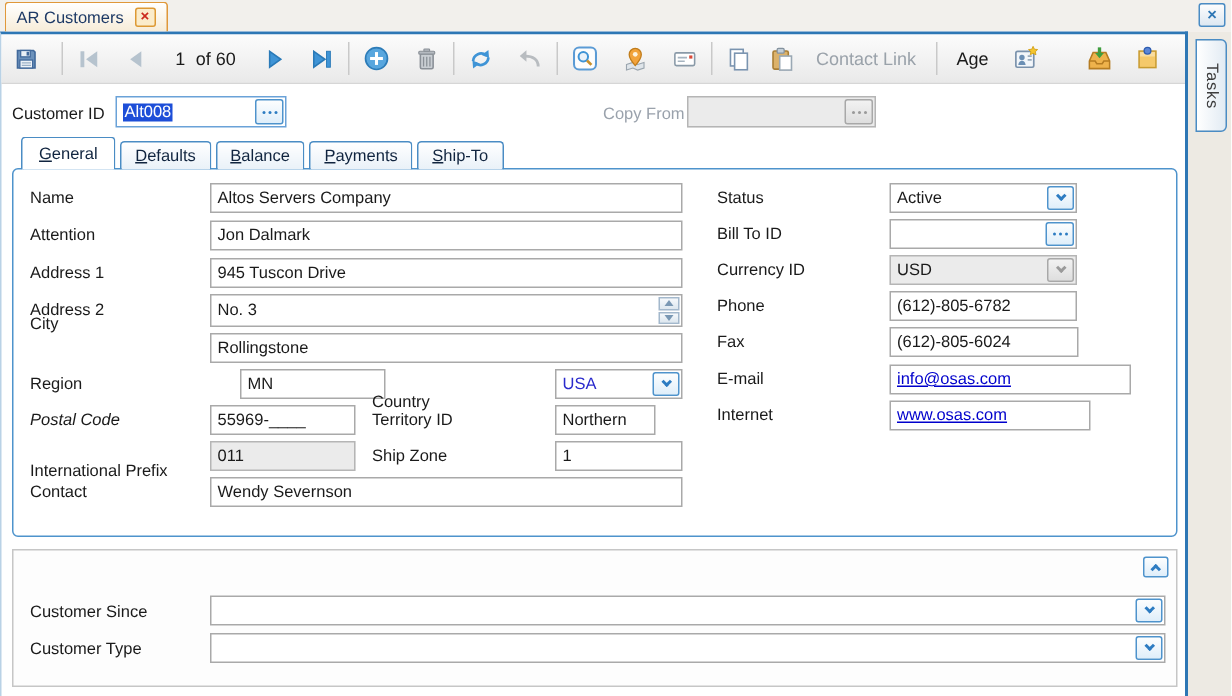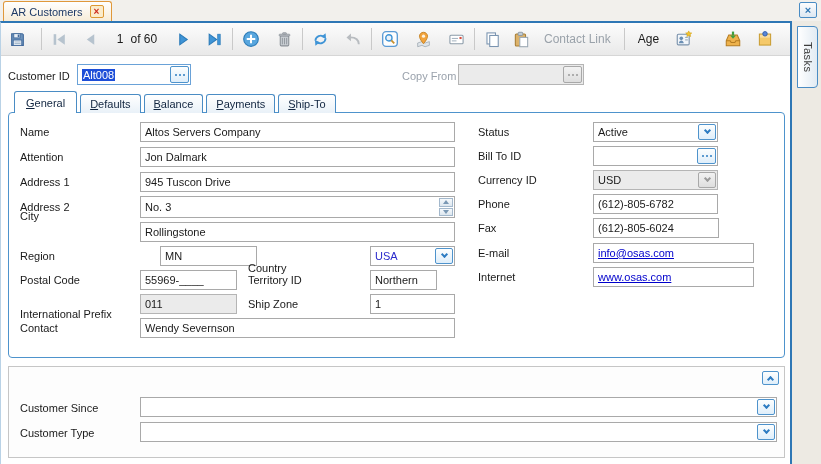--- a/index.html
+++ b/index.html
@@ -336,21 +336,21 @@
     <span>MN</span>
   </div>
   <span class="lbl" style="left:248px; top:262px;">Country</span>
   <div class="inp" style="left:370px; top:246px; width:85px; height:20px;">
     <span class="blueval">USA</span>
     <span class="sq-btn" style="width:18px;">
         <span class="chev"></span>
       </span>
   </div>
 
-  <span class="lbl" style="left:20px; top:274px;">Postal Code</span>
+  <span class="lbl" style="left:20px; top:274px;font-style:italic;">Postal Code</span>
   <div class="inp" style="left:140px; top:270px; width:97px; height:20px;">
     <span>55969-____</span>
   </div>
   <span class="lbl" style="left:248px; top:274px;">Territory ID</span>
   <div class="inp" style="left:370px; top:270px; width:67px; height:20px;">
     <span>Northern</span>
   </div>
 
   <span class="lbl" style="left:20px; top:298px;margin-top:10px;">International Prefix</span>
   <div class="inp ro" style="left:140px; top:294px; width:97px; height:20px;">
@@ -399,21 +399,21 @@
   <div class="inp" style="left:593px; top:218px; width:126px; height:20px;">
     <span>(612)-805-6024</span>
   </div>
 
   <span class="lbl" style="left:478px; top:247px;">E-mail</span>
   <div class="inp" style="left:593px; top:243px; width:161px; height:20px;">
     <span class="linkval">info@osas.com</span>
   </div>
 
   <span class="lbl" style="left:478px; top:271px;">Internet</span>
-  <div class="inp" style="left:593px; top:267px; width:161px; height:20px;">
+  <div class="inp" style="left:593px; top:267px; width:134px; height:20px;">
     <span class="linkval">www.osas.com</span>
   </div>
 
   <div class="cf-panel">
     <div class="cf-collapse">
       <span class="chev up"></span>
     </div>
   </div>
 
   <span class="lbl" style="left:20px; top:402px;">Customer Since</span>

